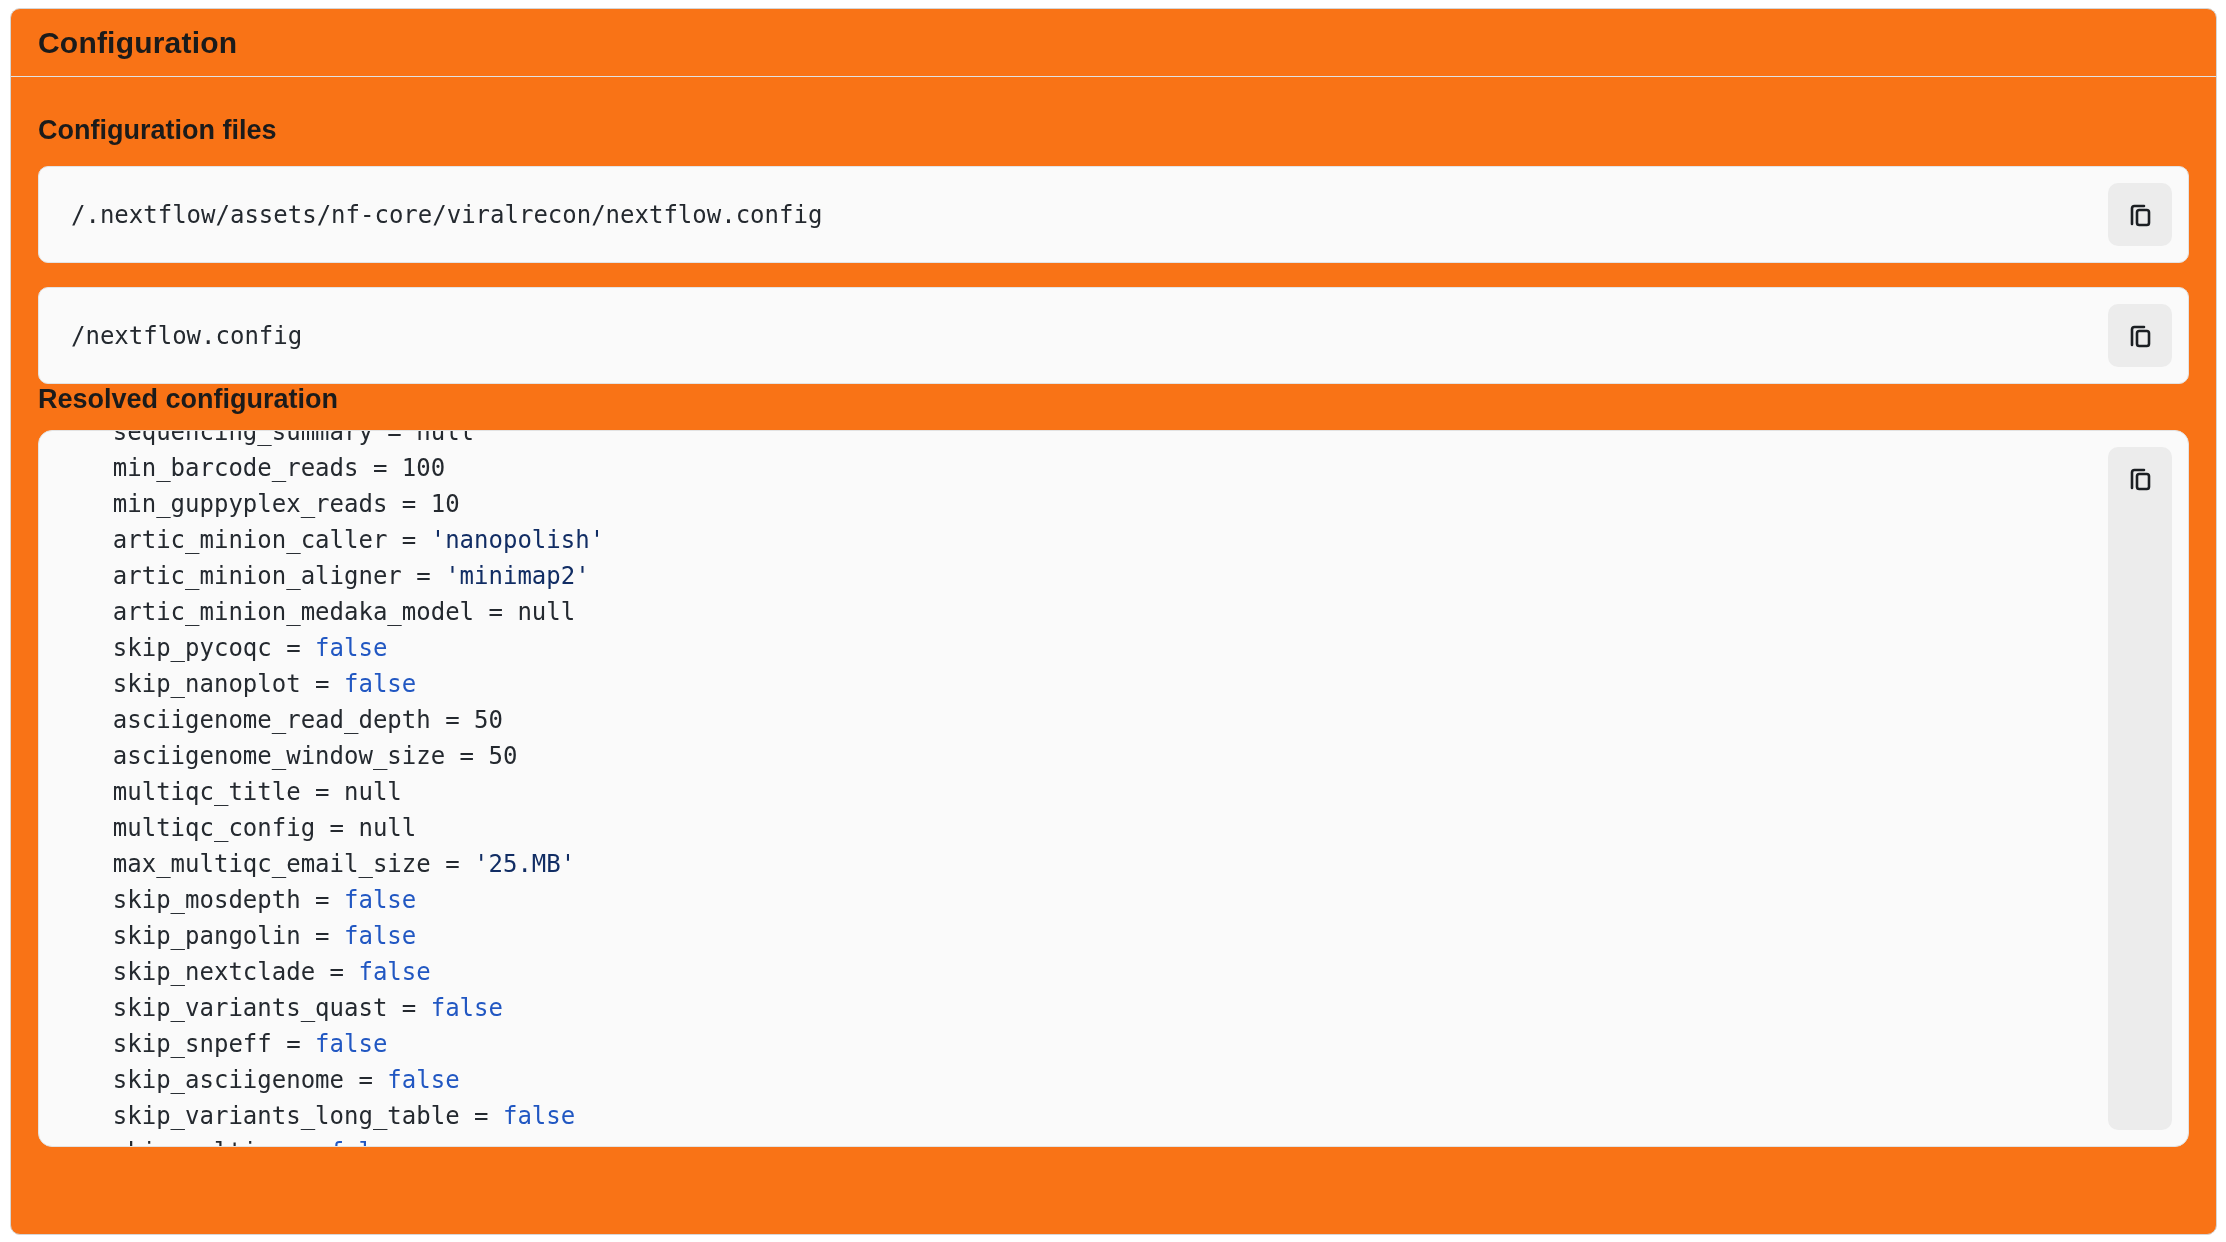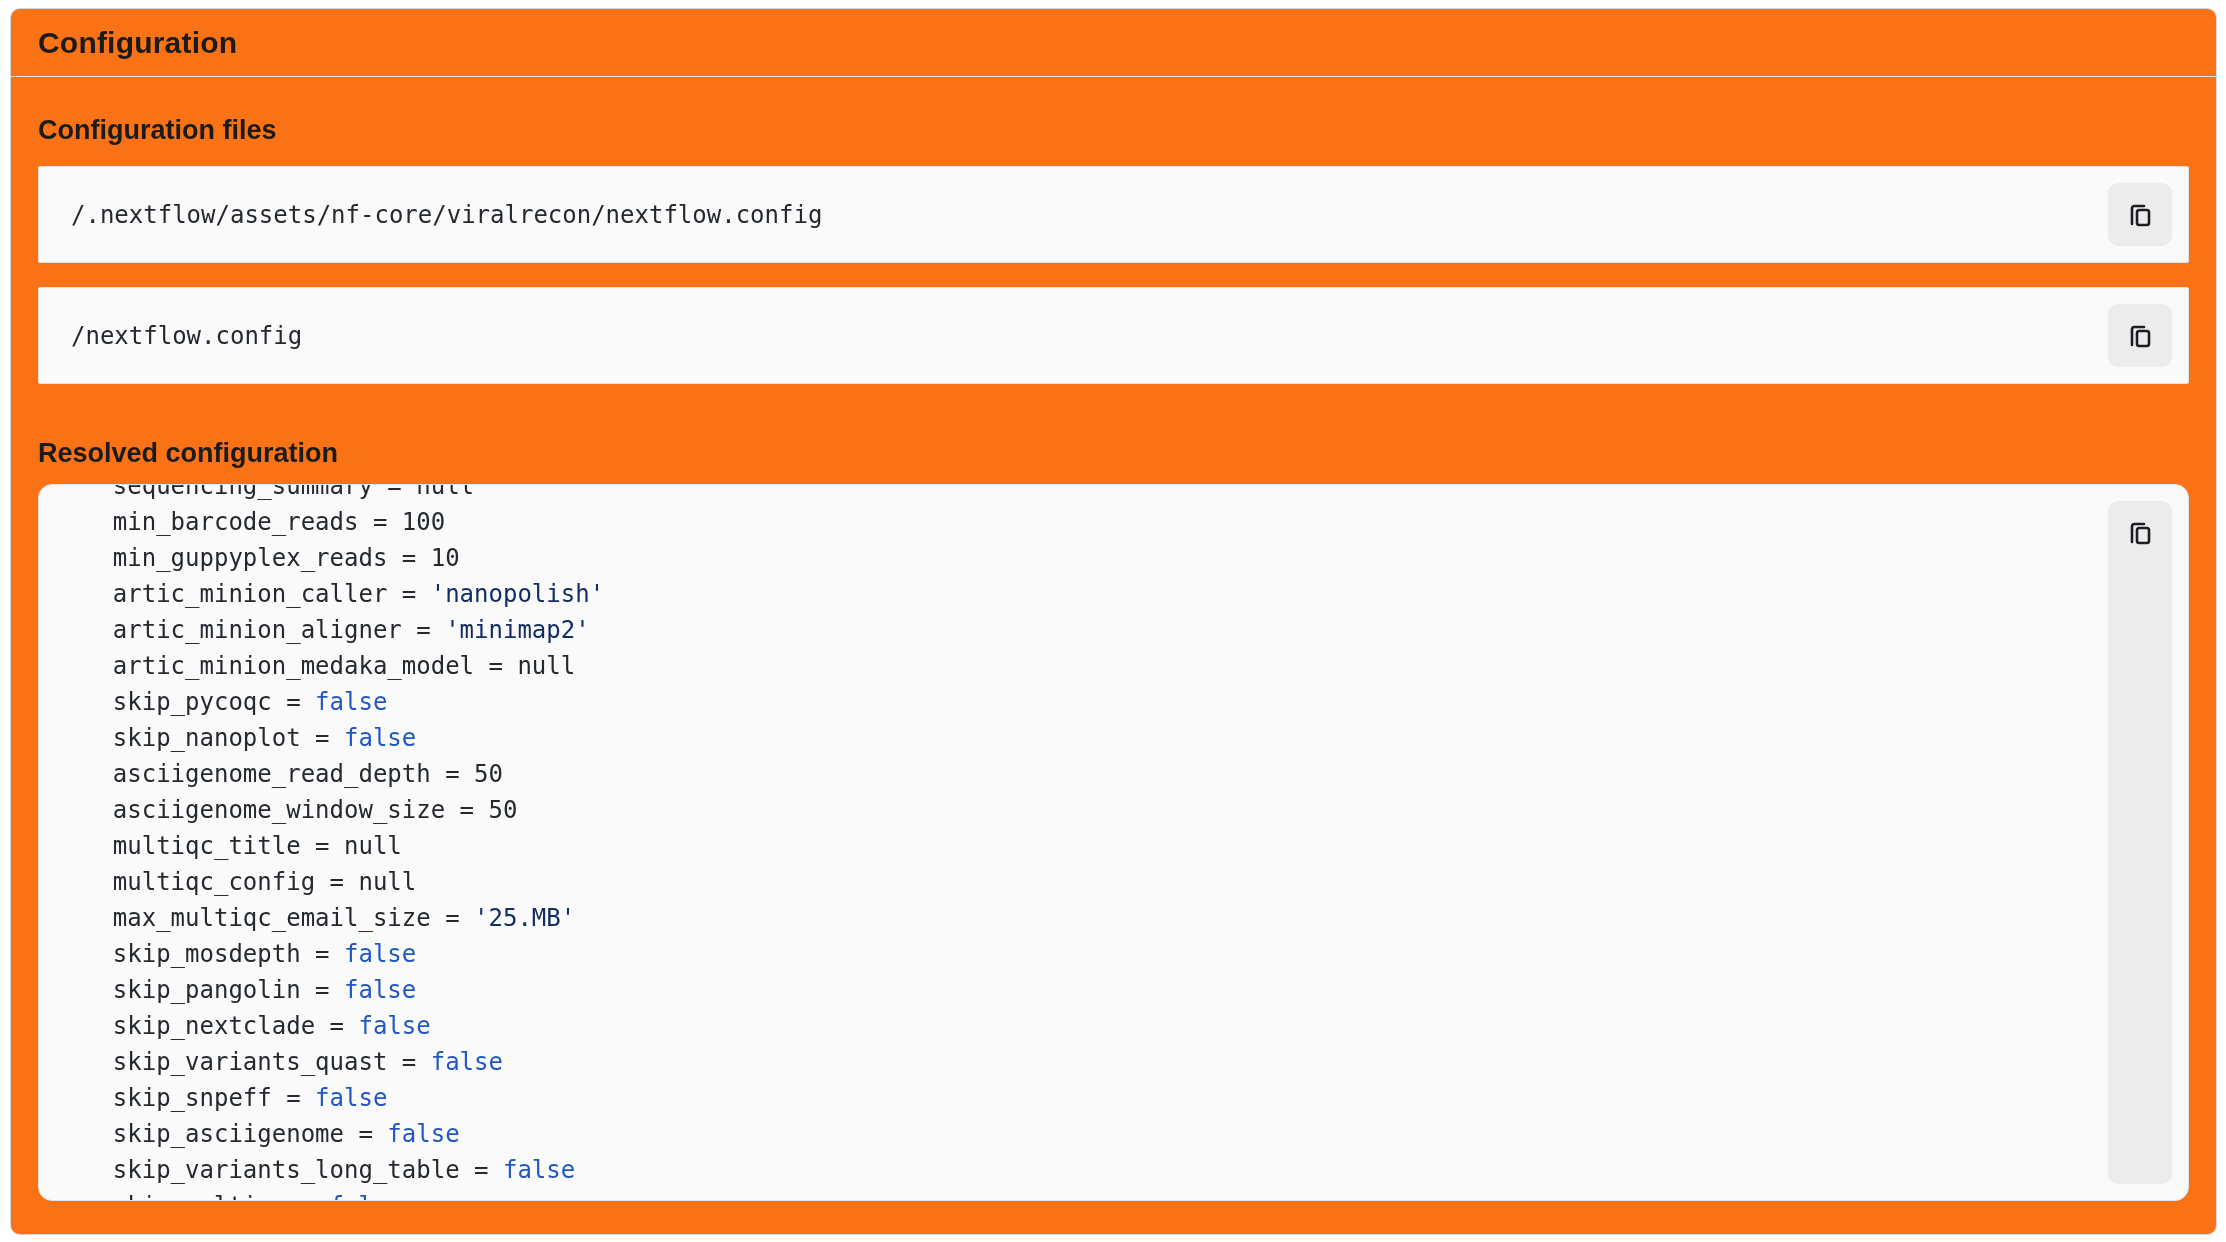--- a/index.html
+++ b/index.html
@@ -25,27 +25,27 @@
   .card-title {
     font-size:30px; font-weight:600; letter-spacing:0.2px;
     color:var(--text, #1b1b1b);
   }
   .card-body { padding:0 27px; }
   .section-heading {
     font-size:27px; font-weight:600; line-height:31px;
     color:var(--text, #1b1b1b);
   }
   .heading-files { margin-top:38px; }
-  .heading-resolved { margin-top:54px; }
+  .heading-resolved { }
   .file-box {
     position:relative;
     height:97px;
     background:var(--box-bg, #fafafa);
     border:1.5px solid var(--box-border, #e3e3e3);
-    border-radius:2px;
+    border-radius:10px;
     display:flex; align-items:center;
     padding:0 100px 0 32px;
   }
   .file-box-1 { margin-top:20px; }
   .file-box-2 { margin-top:24px; }
   .mono, pre.code {
     font-family:"DejaVu Sans Mono", "Liberation Mono", monospace;
     font-size:24px;
     color:var(--code-text, #24292f);
   }

